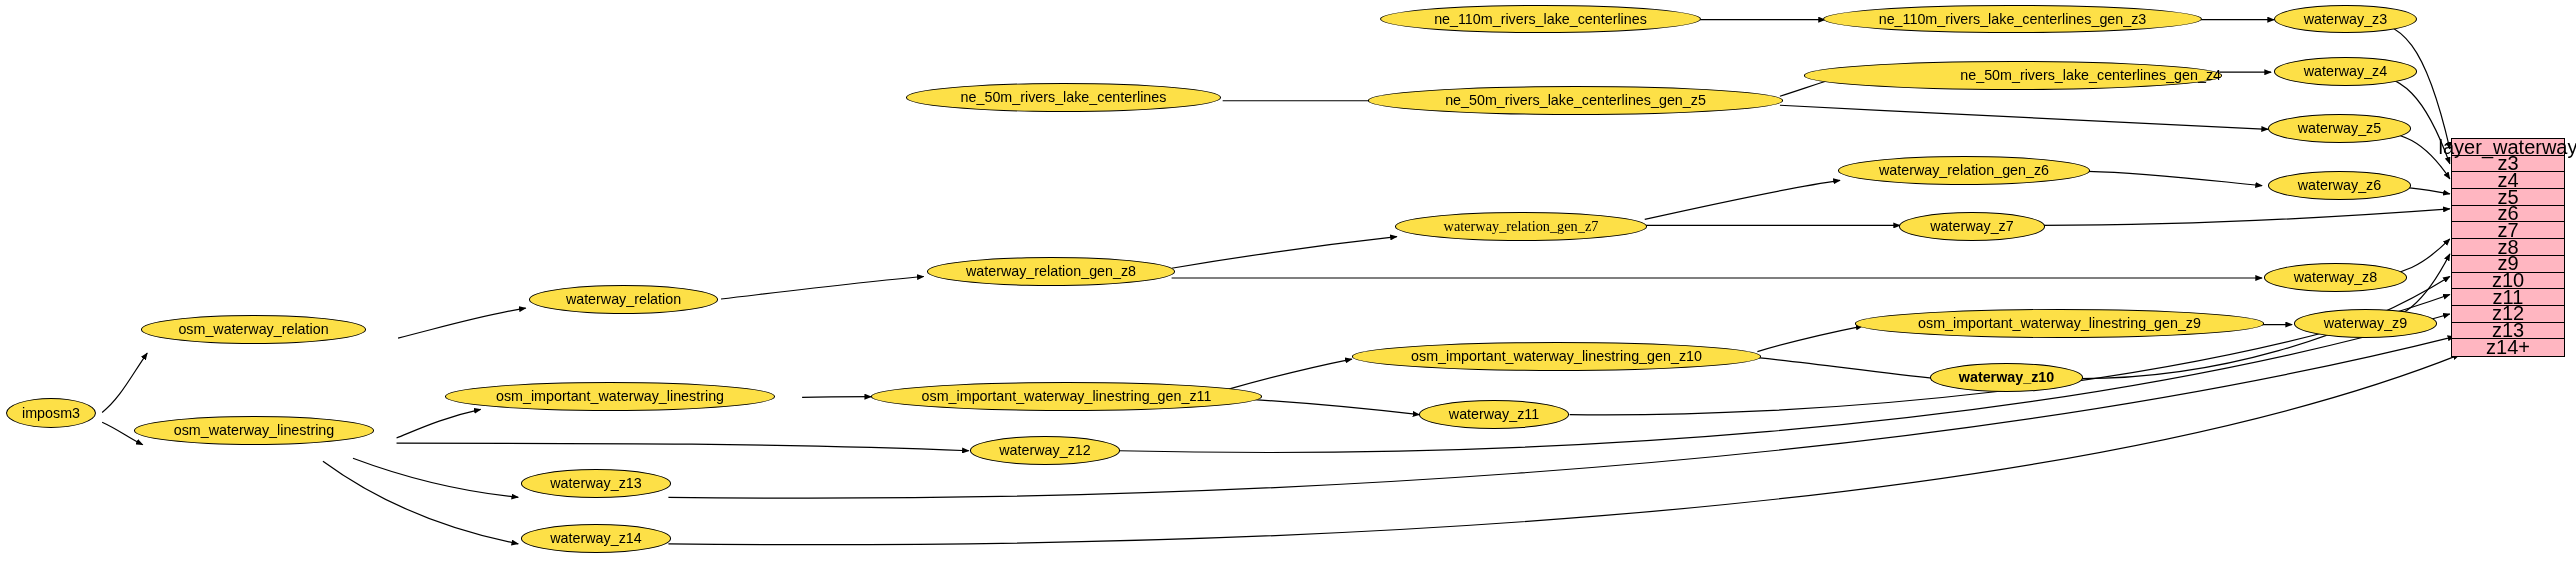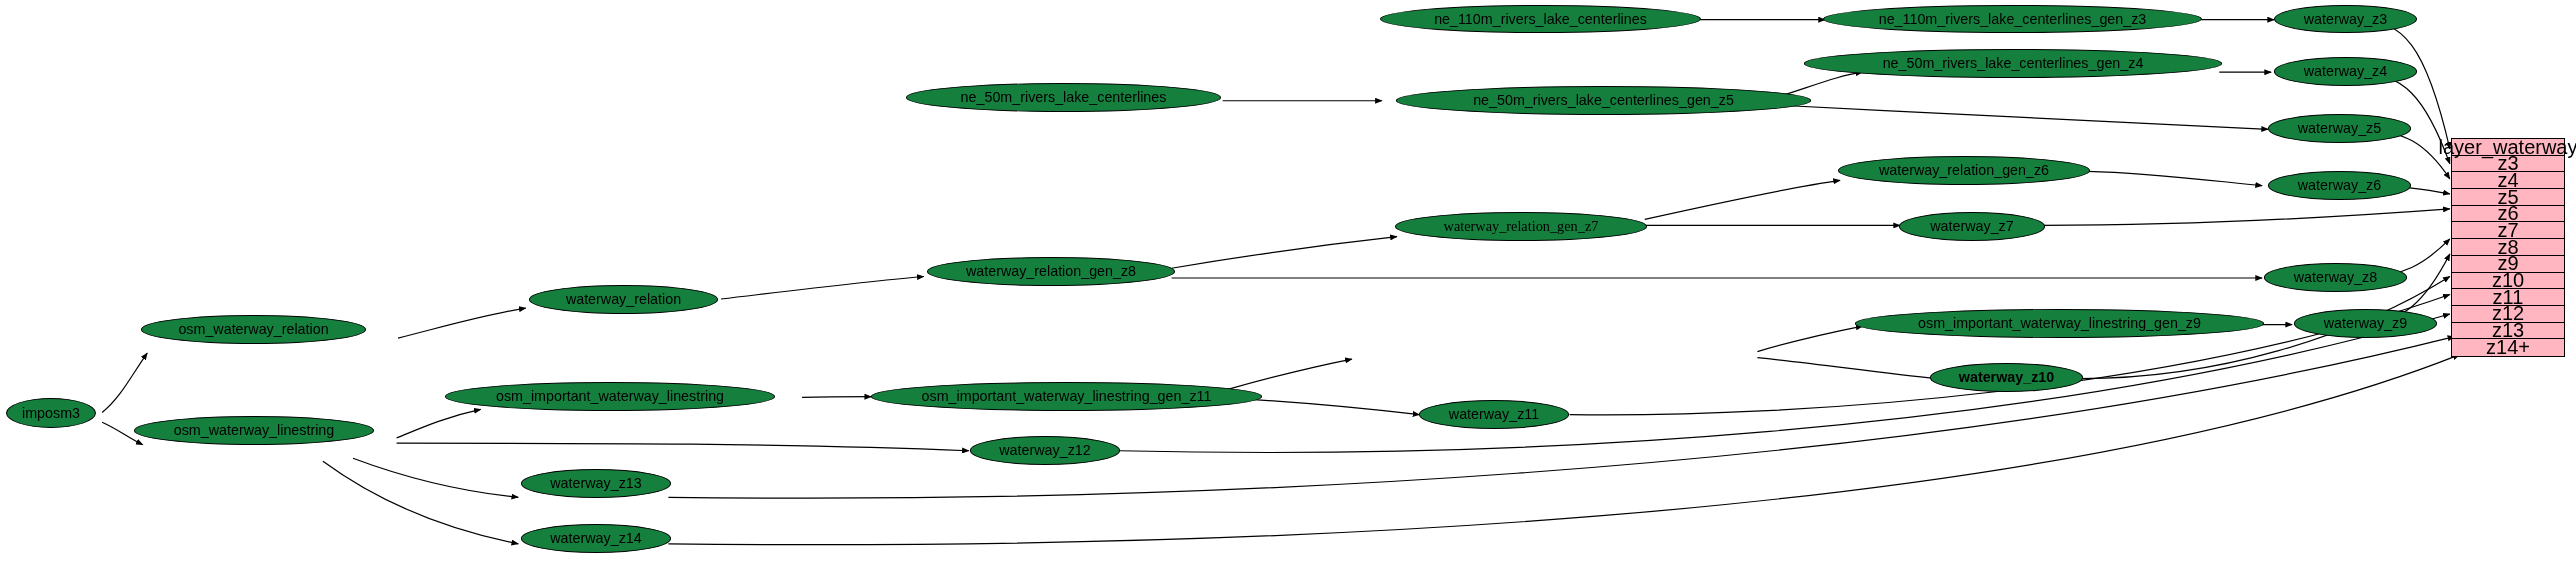--- a/index.html
+++ b/index.html
@@ -26,21 +26,21 @@
     pointer-events: none;
   }
   .node {
     position: absolute;
     display: flex;
     align-items: center;
     justify-content: center;
     box-sizing: border-box;
     border: 1.1px solid #000000;
     border-radius: 50%;
-    background: #15803d;
+    background: #fde047;
     color: #000000;
     font-size: 14.3px;
     white-space: nowrap;
     text-align: center;
   }
   .legend {
     position: absolute;
     box-sizing: border-box;
     border: 1.1px solid #000000;
     background: #ffb6c1;
@@ -182,34 +182,37 @@
     </div>
 
   <div class="node" style="left:970px;top:436px;width:150px;height:28.5px;">
       <span>waterway_z12</span>
     </div>
 
   <div class="node" style="left:1380px;top:4.5px;width:321px;height:28.5px;">
       <span>ne_110m_rivers_lake_centerlines</span>
     </div>
 
-  <div class="node" style="left:1396px;top:86px;width:415px;height:28.5px;">
+  <div class="node" style="left:1368px;top:86px;width:415px;height:28.5px;">
       <span>ne_50m_rivers_lake_centerlines_gen_z5</span>
     </div>
 
   <div class="node" style="left:1395px;top:212px;width:252px;height:28.5px;font-family:Liberation Serif, serif;">
       <span>waterway_relation_gen_z7</span>
     </div>
 
+  <div class="node" style="left:1352px;top:342px;width:409px;height:28.5px;">
+      <span>osm_important_waterway_linestring_gen_z10</span>
+    </div>
 
   <div class="node" style="left:1419px;top:400px;width:150px;height:28.5px;">
       <span>waterway_z11</span>
     </div>
 
-  <div class="node" style="left:1804px;top:49px;width:418px;height:28.5px;">
+  <div class="node" style="left:1804px;top:61px;width:418px;height:28.5px;justify-content:flex-end;">
       <span>ne_50m_rivers_lake_centerlines_gen_z4</span>
     </div>
 
   <div class="node" style="left:1838px;top:156px;width:252px;height:28.5px;">
       <span>waterway_relation_gen_z6</span>
     </div>
 
   <div class="node" style="left:1899px;top:212px;width:146px;height:28.5px;">
       <span>waterway_z7</span>
     </div>

